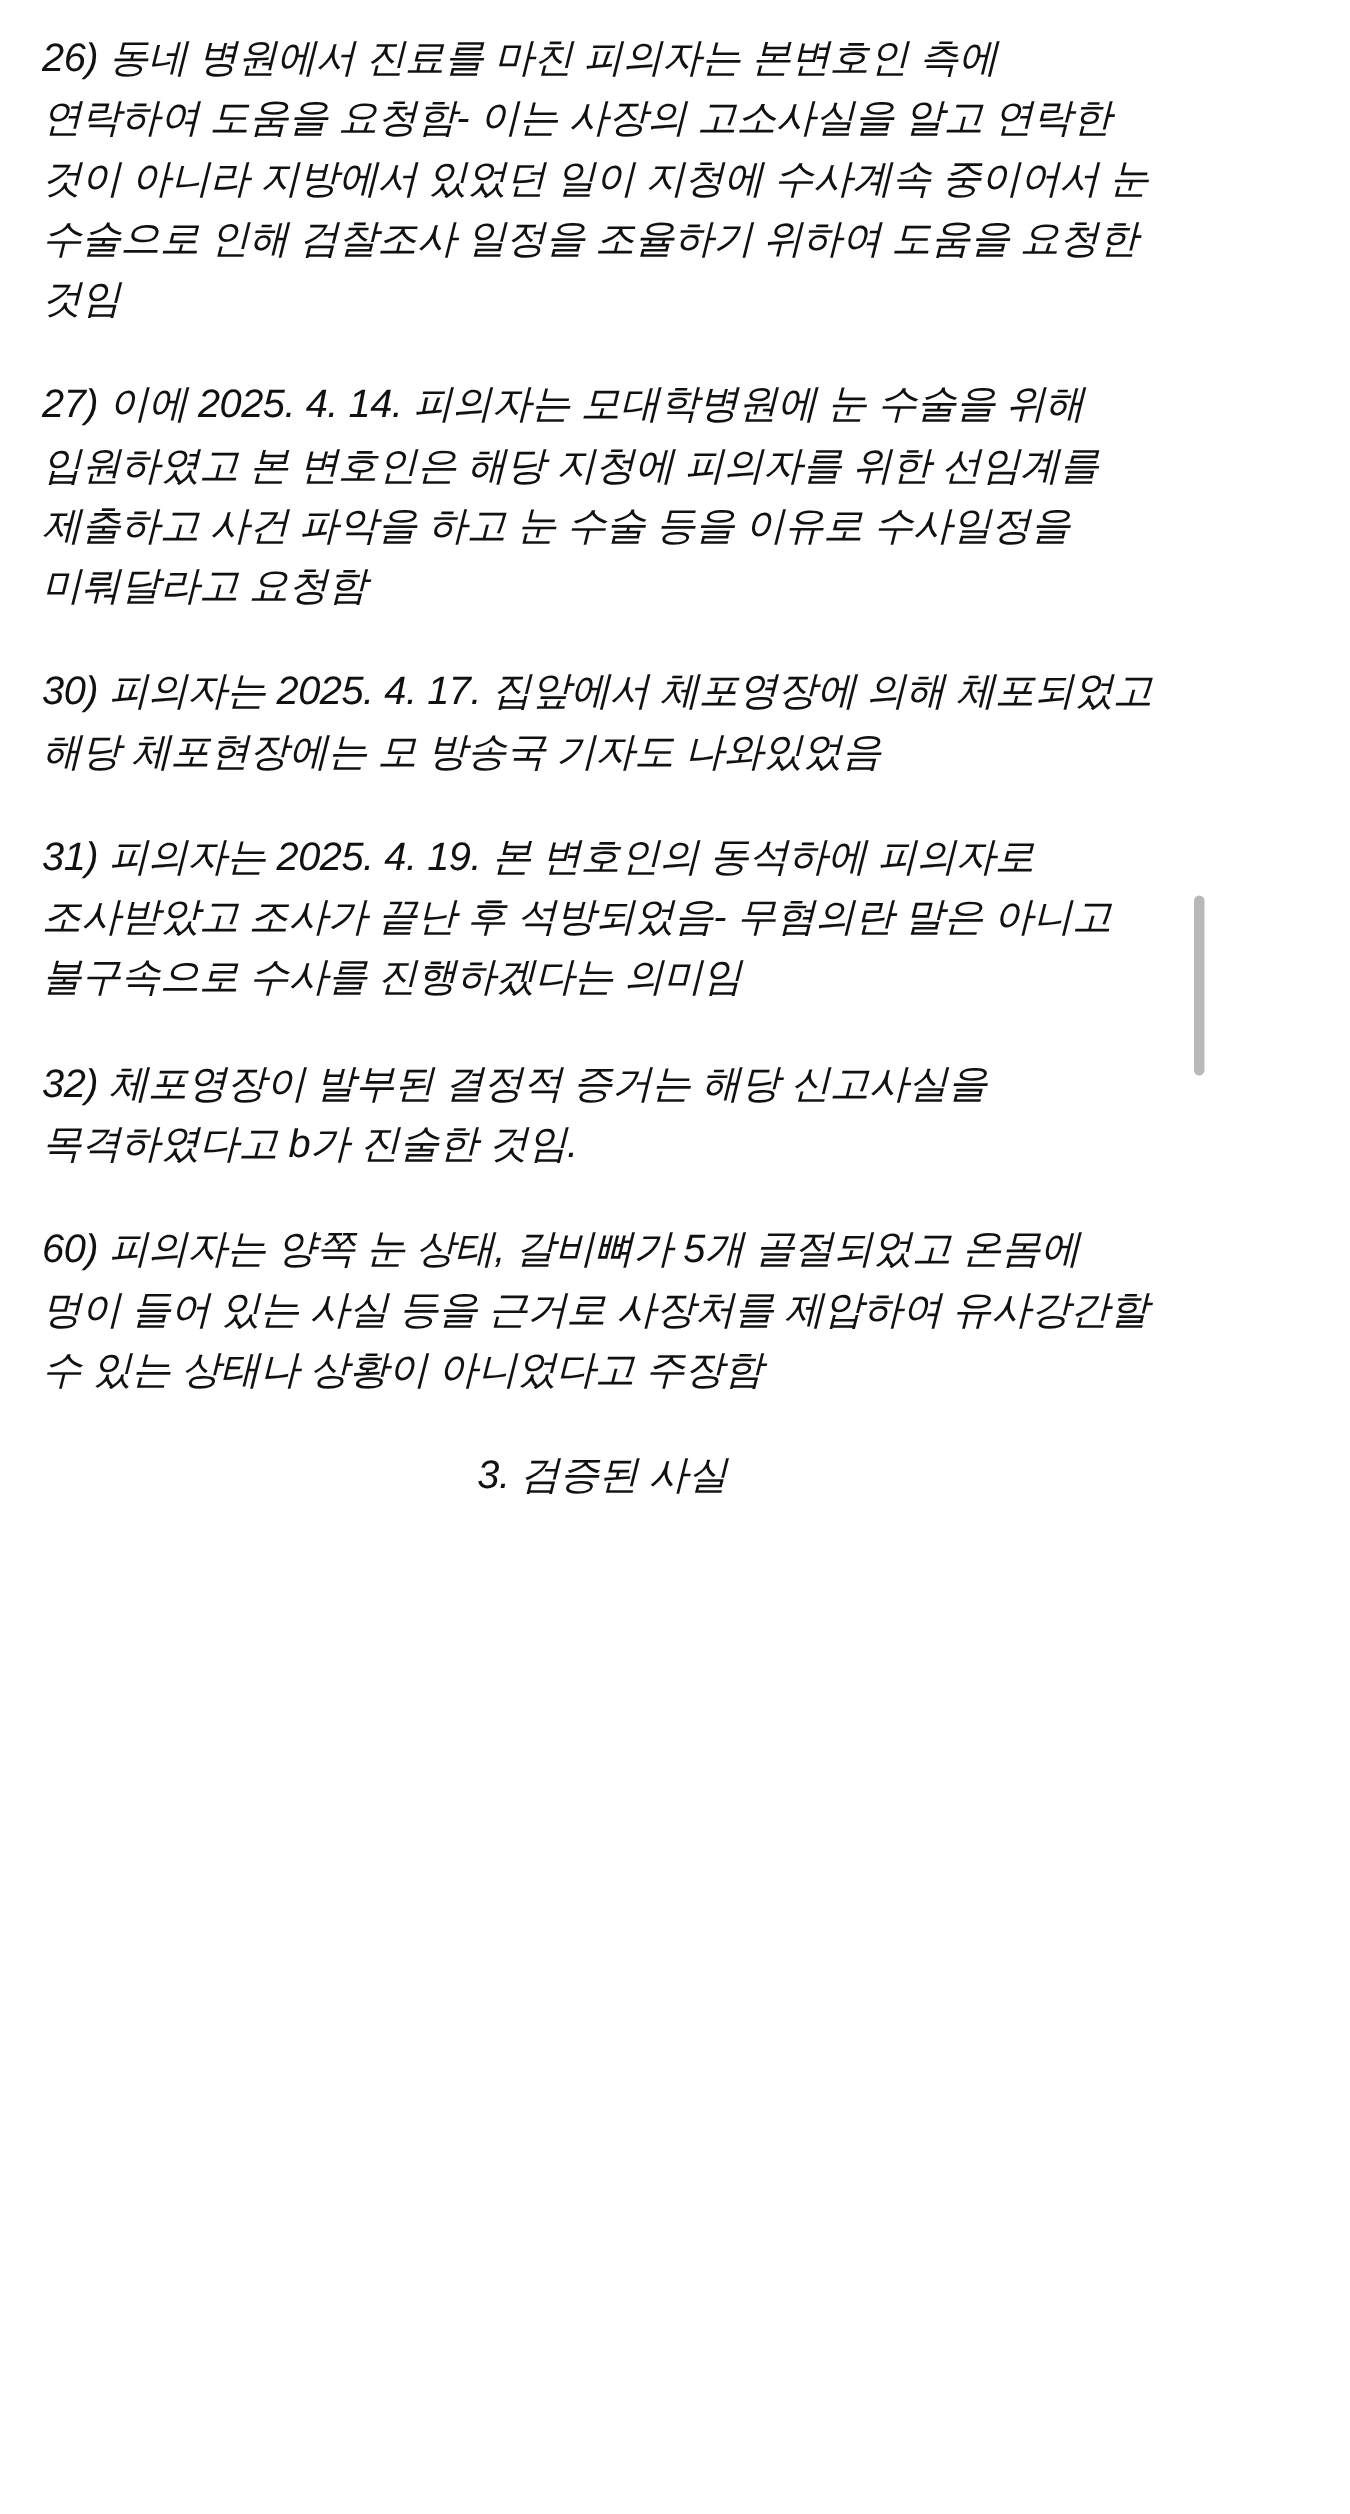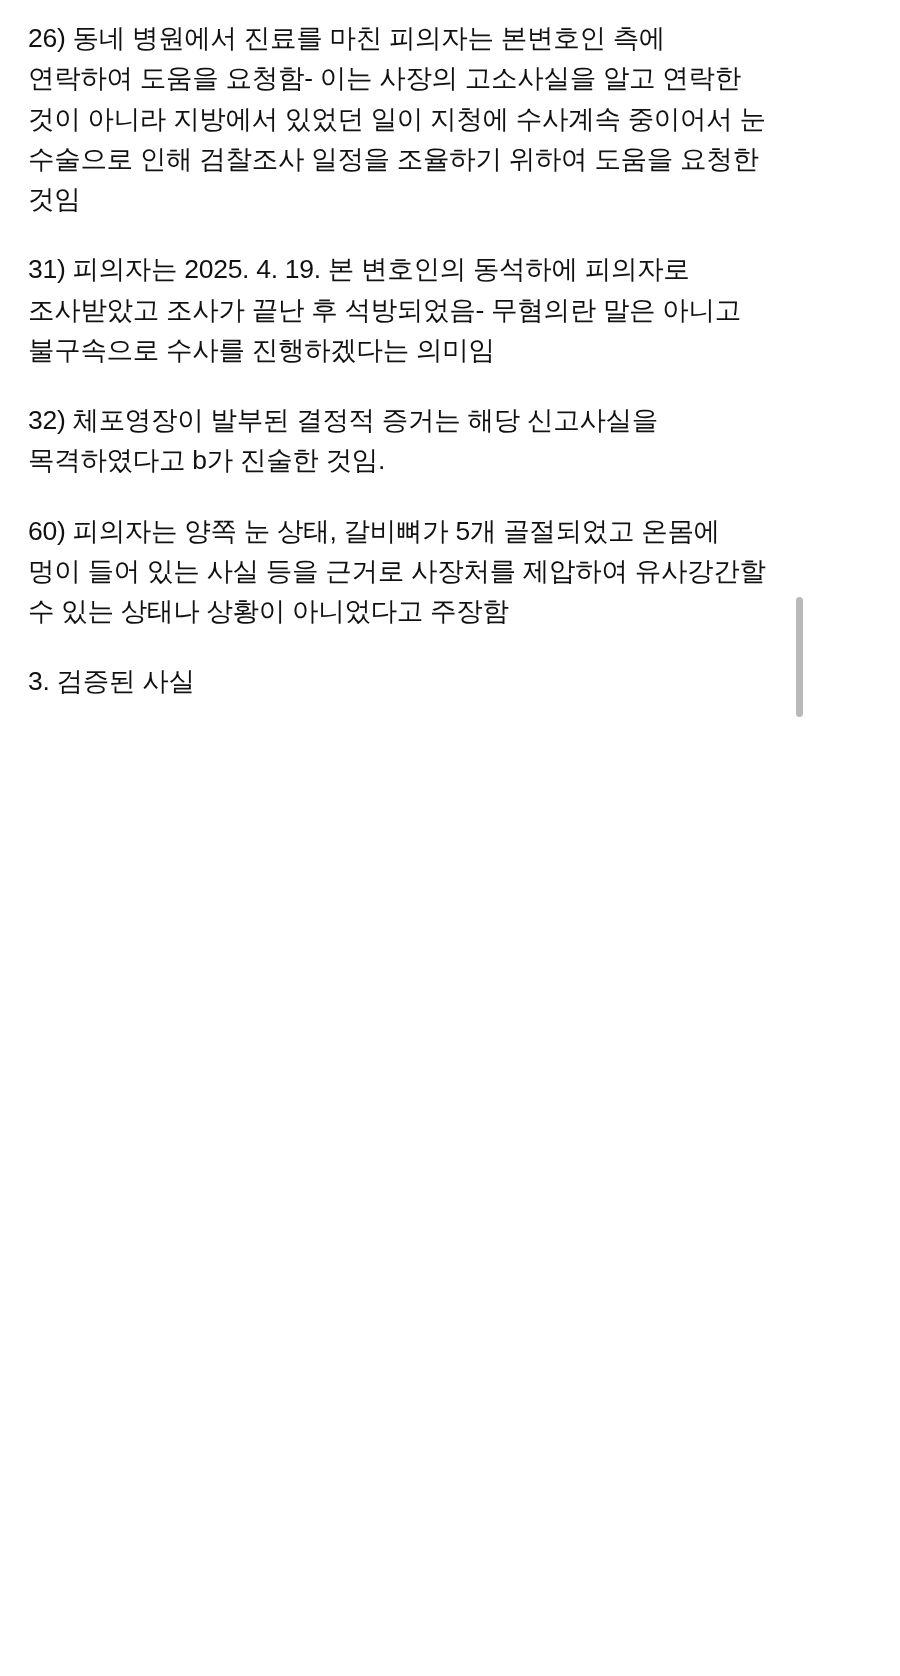--- a/index.html
+++ b/index.html
@@ -14,20 +14,21 @@
     font-family: "Liberation Sans", "DejaVu Sans", sans-serif;
     color: #111111;
     position: relative;
   }
   .page {
     width: 803px;
     min-height: 1676px;
     box-sizing: border-box;
     padding: 18px 28px 20px 28px;
     position: relative;
+    font-style: italic;
   }
   .para {
     font-size: 26.5px;
     line-height: 1.52;
     letter-spacing: -0.3px;
     margin: 0 0 30px 0;
     word-break: keep-all;
     text-align: left;
     color: #111111;
     font-weight: 400;
@@ -35,37 +36,40 @@
   .para:last-child {
     margin-bottom: 0;
   }
   .heading {
     font-size: 26.5px;
     line-height: 1.52;
     letter-spacing: -0.3px;
     margin: 0 0 30px 0;
     color: #111111;
     font-weight: 400;
+    text-align: center;
   }
   
   .scroll-thumb {
     position: absolute;
     right: 0;
     top: 597px;
     width: 7px;
     height: 120px;
     background: #b9b9b9;
     border-radius: 4px;
   }
 </style>
 </head>
 <body>
 
 <div class="page">
 
   <p class="para">26) 동네 병원에서 진료를 마친 피의자는 본변호인 측에 연락하여 도움을 요청함- 이는 사장의 고소사실을 알고 연락한 것이 아니라 지방에서 있었던 일이 지청에 수사계속 중이어서 눈 수술으로 인해 검찰조사 일정을 조율하기 위하여 도움을 요청한 것임</p>
+  <p class="para">27) 이에 2025. 4. 14. 피의자는 모대학병원에 눈 수술을 위해 입원하였고 본 변호인은 해당 지청에 피의자를 위한 선임계를 제출하고 사건 파악을 하고 눈 수술 등을 이유로 수사일정을 미뤄달라고 요청함</p>
+  <p class="para">30) 피의자는 2025. 4. 17. 집앞에서 체포영장에 의해 체포되었고 해당 체포현장에는 모 방송국 기자도 나와있었음</p>
   <p class="para">31) 피의자는 2025. 4. 19. 본 변호인의 동석하에 피의자로 조사받았고 조사가 끝난 후 석방되었음- 무혐의란 말은 아니고 불구속으로 수사를 진행하겠다는 의미임</p>
   <p class="para">32) 체포영장이 발부된 결정적 증거는 해당 신고사실을 목격하였다고 b가 진술한 것임.</p>
   <p class="para">60) 피의자는 양쪽 눈 상태, 갈비뼈가 5개 골절되었고 온몸에 멍이 들어 있는 사실 등을 근거로 사장처를 제압하여 유사강간할 수 있는 상태나 상황이 아니었다고 주장함</p>
   <h3 class="heading">3.  검증된 사실</h3>
 
   <div class="scroll-thumb"></div>
 </div>
 
 </body></html>

